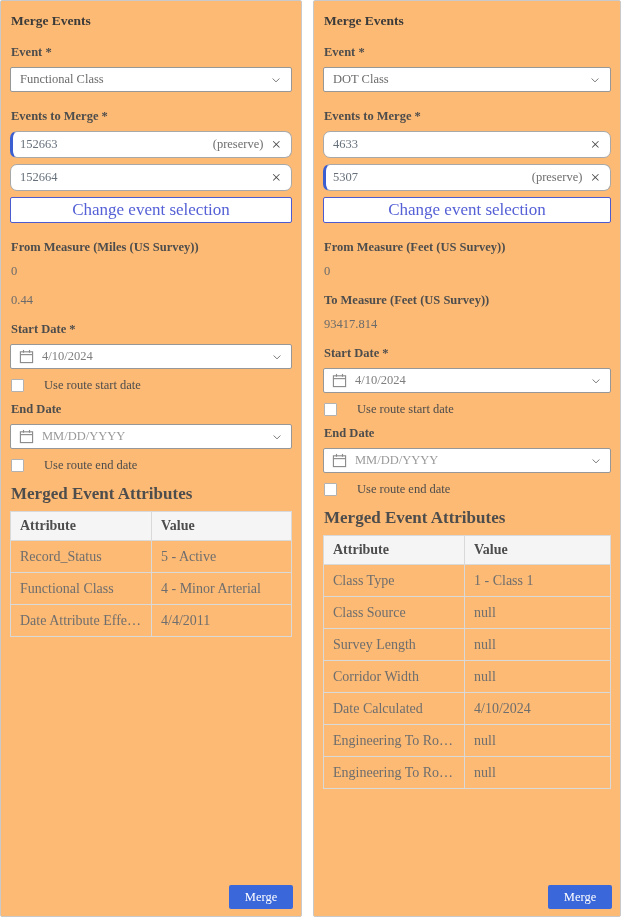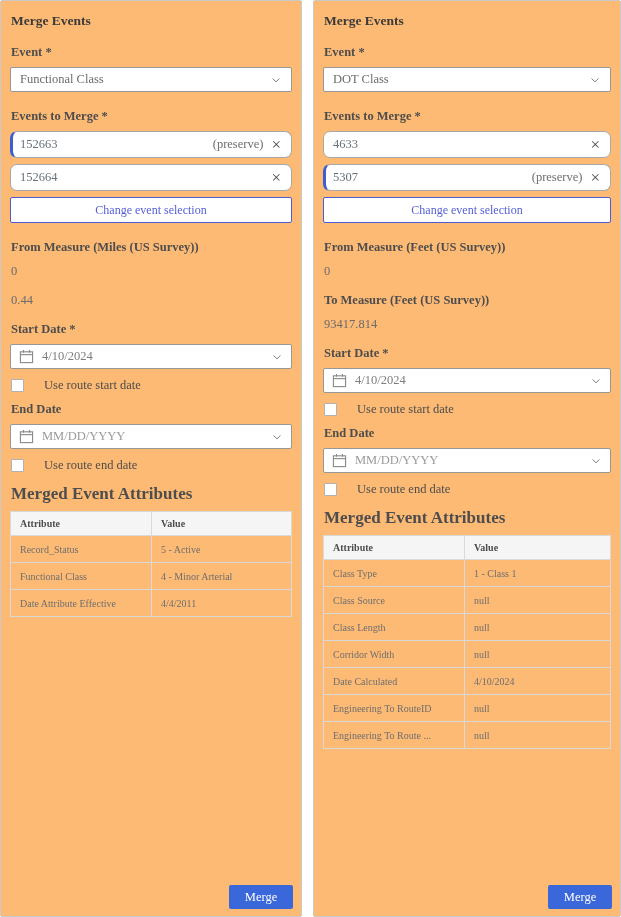--- a/index.html
+++ b/index.html
@@ -35,21 +35,21 @@
     font-size:12.5px; color:#66707a; background:#fff; margin-bottom:6px;
   }
   .event-item.preserved { border-left:3px solid #3b5fd0; padding-left:7px; }
   .event-value { flex:1; }
   .preserve-tag { color:#6e6e6e; margin-right:7px; }
   .x-icon { font-size:17px; color:#4a4a4a; line-height:1; cursor:pointer; padding:0 1px; }
 
   .outline-btn {
     display:block; width:100%; height:26px; box-sizing:border-box;
     background:#fff; border:1px solid #4d5bd0; border-radius:2px;
-    color:#5560d6; font-size:12px; font-family:inherit;
+    color:#5560d6; font-size:17px; font-family:inherit;
     margin:4px 0 17px; cursor:pointer;
   }
 
   .measure-label { margin-bottom:9px; }
   .read-value { font-size:12.5px; color:#6b6b6b; margin:0 0 14px 1px; }
 
   .date-input {
     height:25px; box-sizing:border-box; border:1px solid #979797; border-radius:2px;
     display:flex; align-items:center; gap:8px; padding:0 8px;
     font-size:12.5px; background:#fff; cursor:pointer;
@@ -61,21 +61,21 @@
   .checkbox {
     width:13px; height:13px; box-sizing:border-box;
     border:1px solid #b2b2b2; border-radius:1px; background:#fff; cursor:pointer; flex:none;
   }
   .checkbox-label { font-size:12.5px; color:#4d4d4d; }
 
   .section-label { font-size:17px; font-weight:bold; color:#4d4d4d; margin:11px 0 7px 1px; }
 
   table.attrs { width:100%; border-collapse:collapse; table-layout:fixed; }
   table.attrs th, table.attrs td {
-    border:1px solid #d9d9d9; text-align:left; font-size:10px;
+    border:1px solid #d9d9d9; text-align:left; font-size:14px;
     white-space:nowrap; overflow:hidden; text-overflow:ellipsis;margin-left:32px;
   }
   table.attrs th { background:#f5f5f5; color:#4d4d4d; font-weight:bold; padding:6px 9px; }
   table.attrs td { color:#6e6e6e; font-weight:normal; padding:7.5px 9px; }
   table.attrs col.c1 { width:141px; }
 
   .primary-btn {
     position:absolute; right:8px; bottom:7px;
     width:64px; height:24px; box-sizing:border-box;
     background:#3a67d9; color:#ffffff; border:none; border-radius:2px;
@@ -269,21 +269,21 @@
       <tbody>
         <tr>
           <td>Class Type</td>
           <td>1 - Class 1</td>
         </tr>
         <tr>
           <td>Class Source</td>
           <td>null</td>
         </tr>
         <tr>
-          <td>Class Length</td>
+          <td>Survey Length</td>
           <td>null</td>
         </tr>
         <tr>
           <td>Corridor Width</td>
           <td>null</td>
         </tr>
         <tr>
           <td>Date Calculated</td>
           <td>4/10/2024</td>
         </tr>

